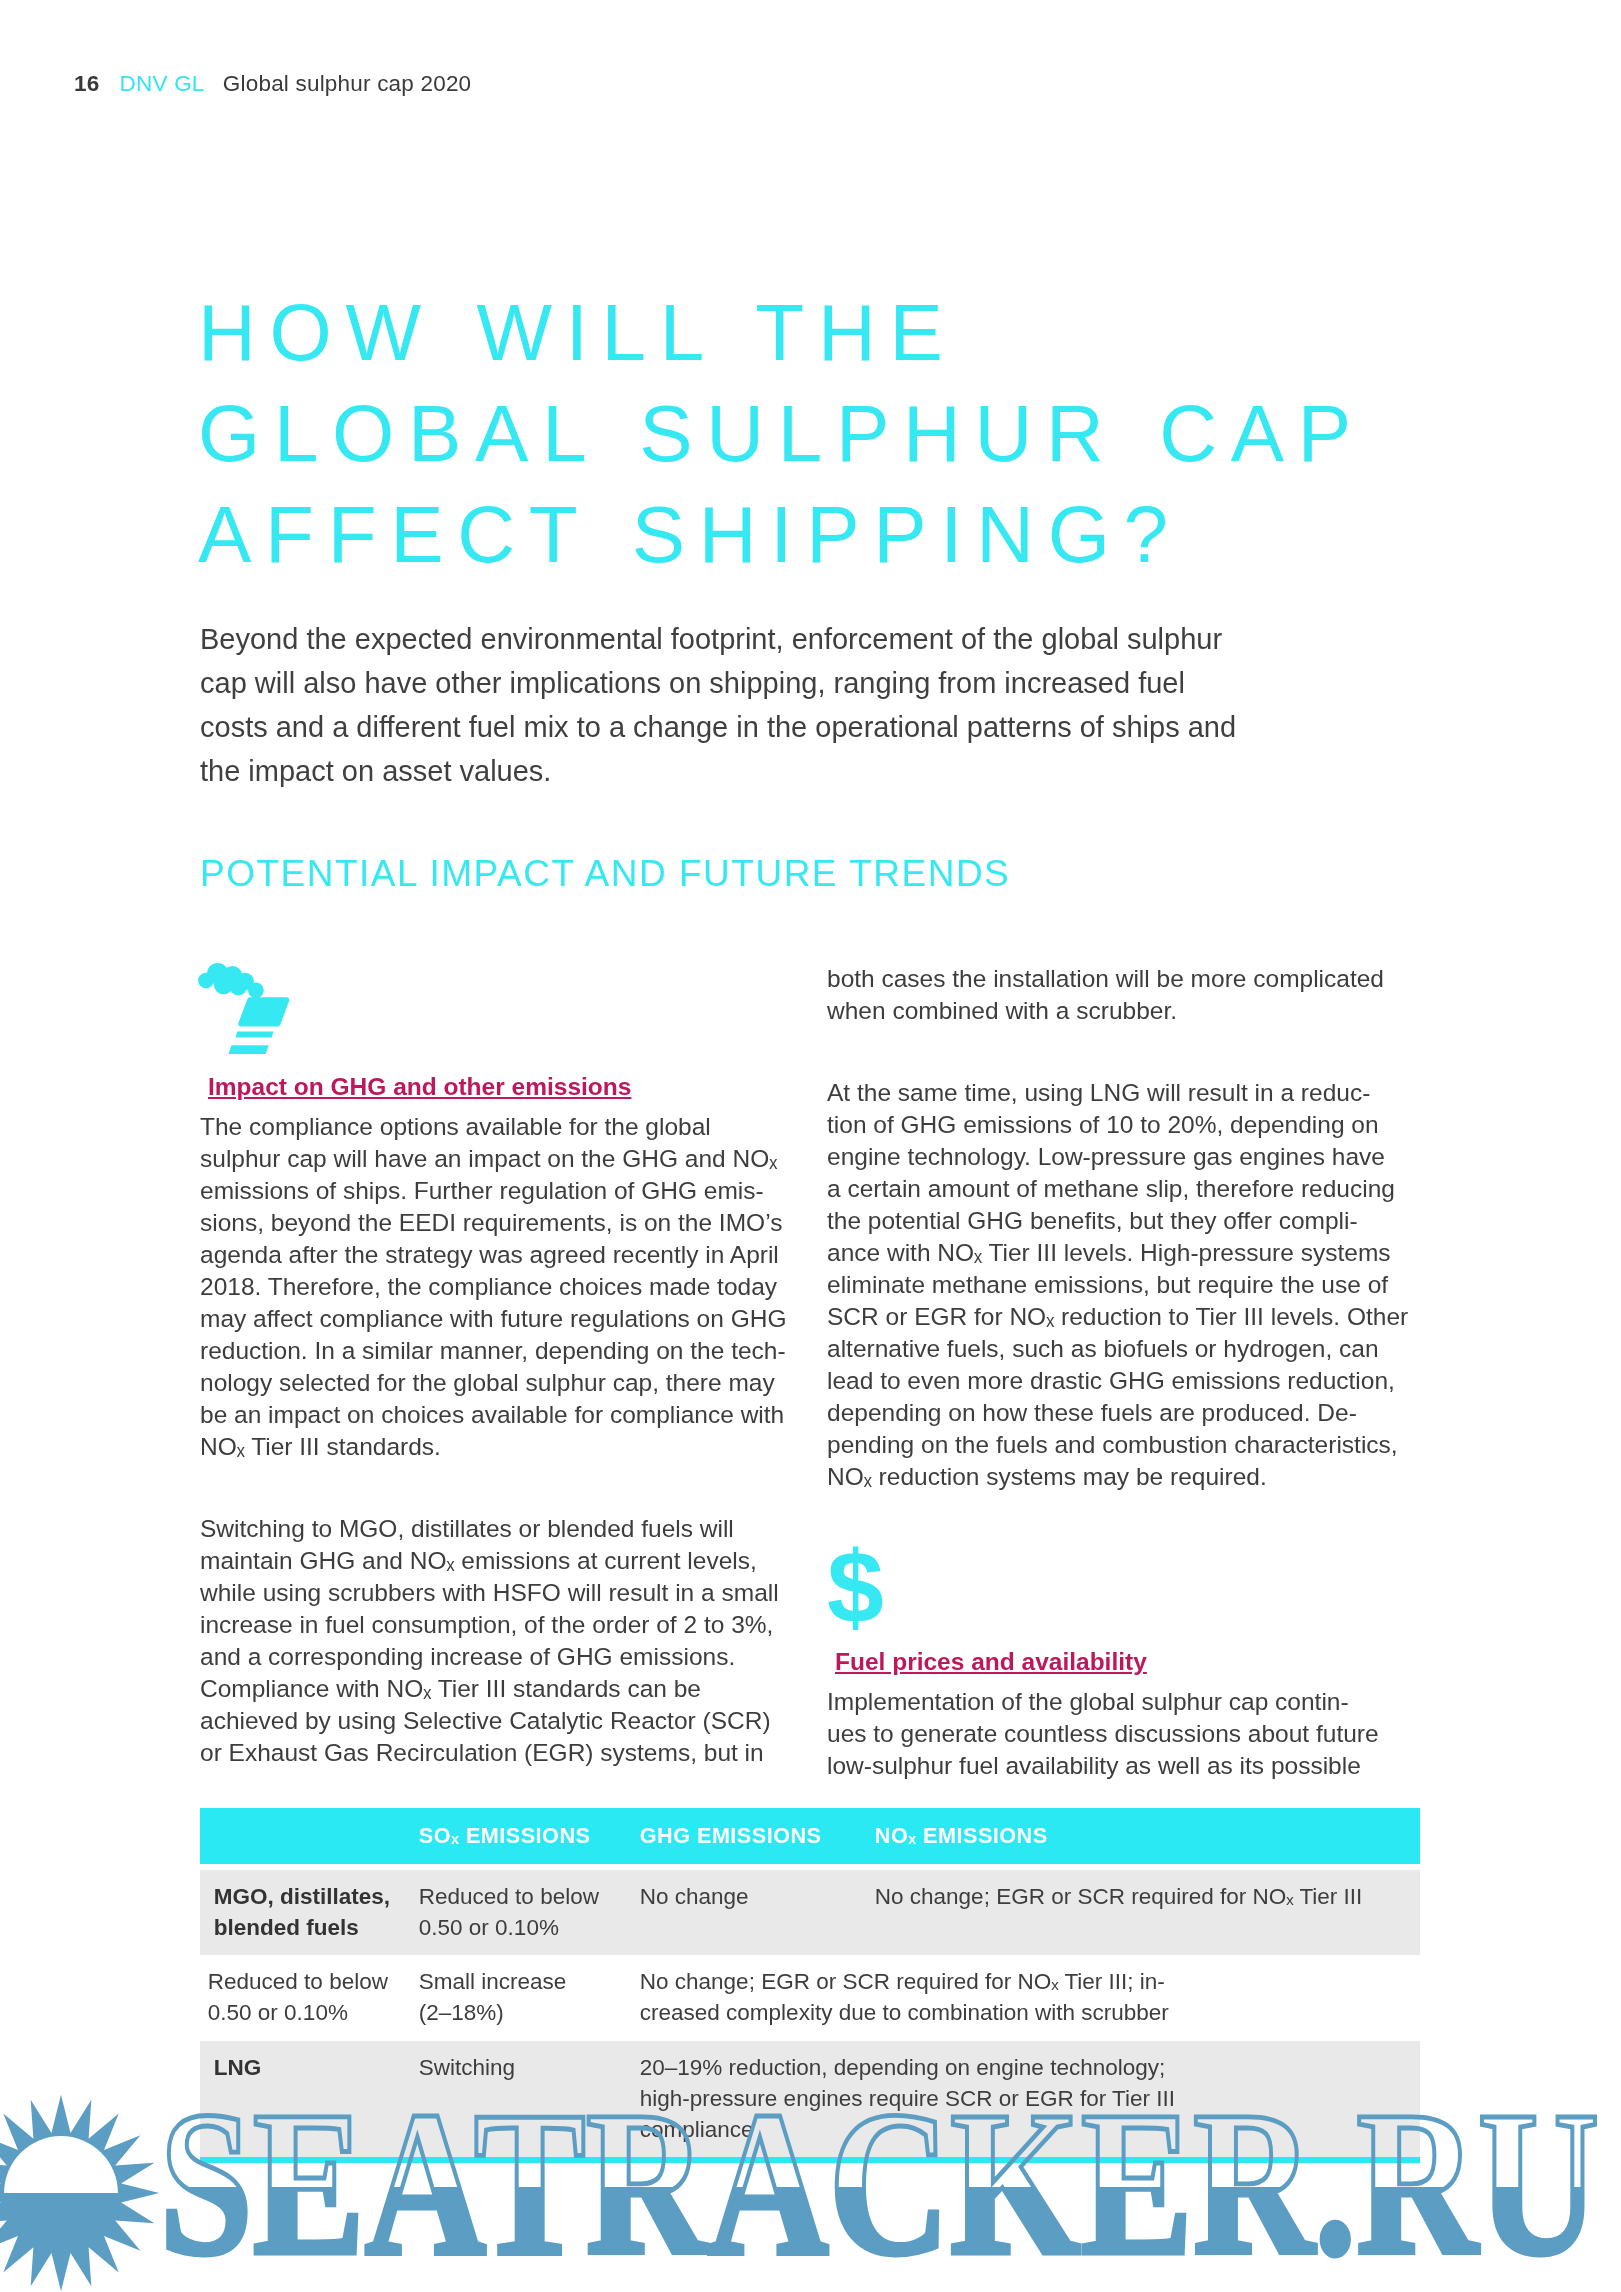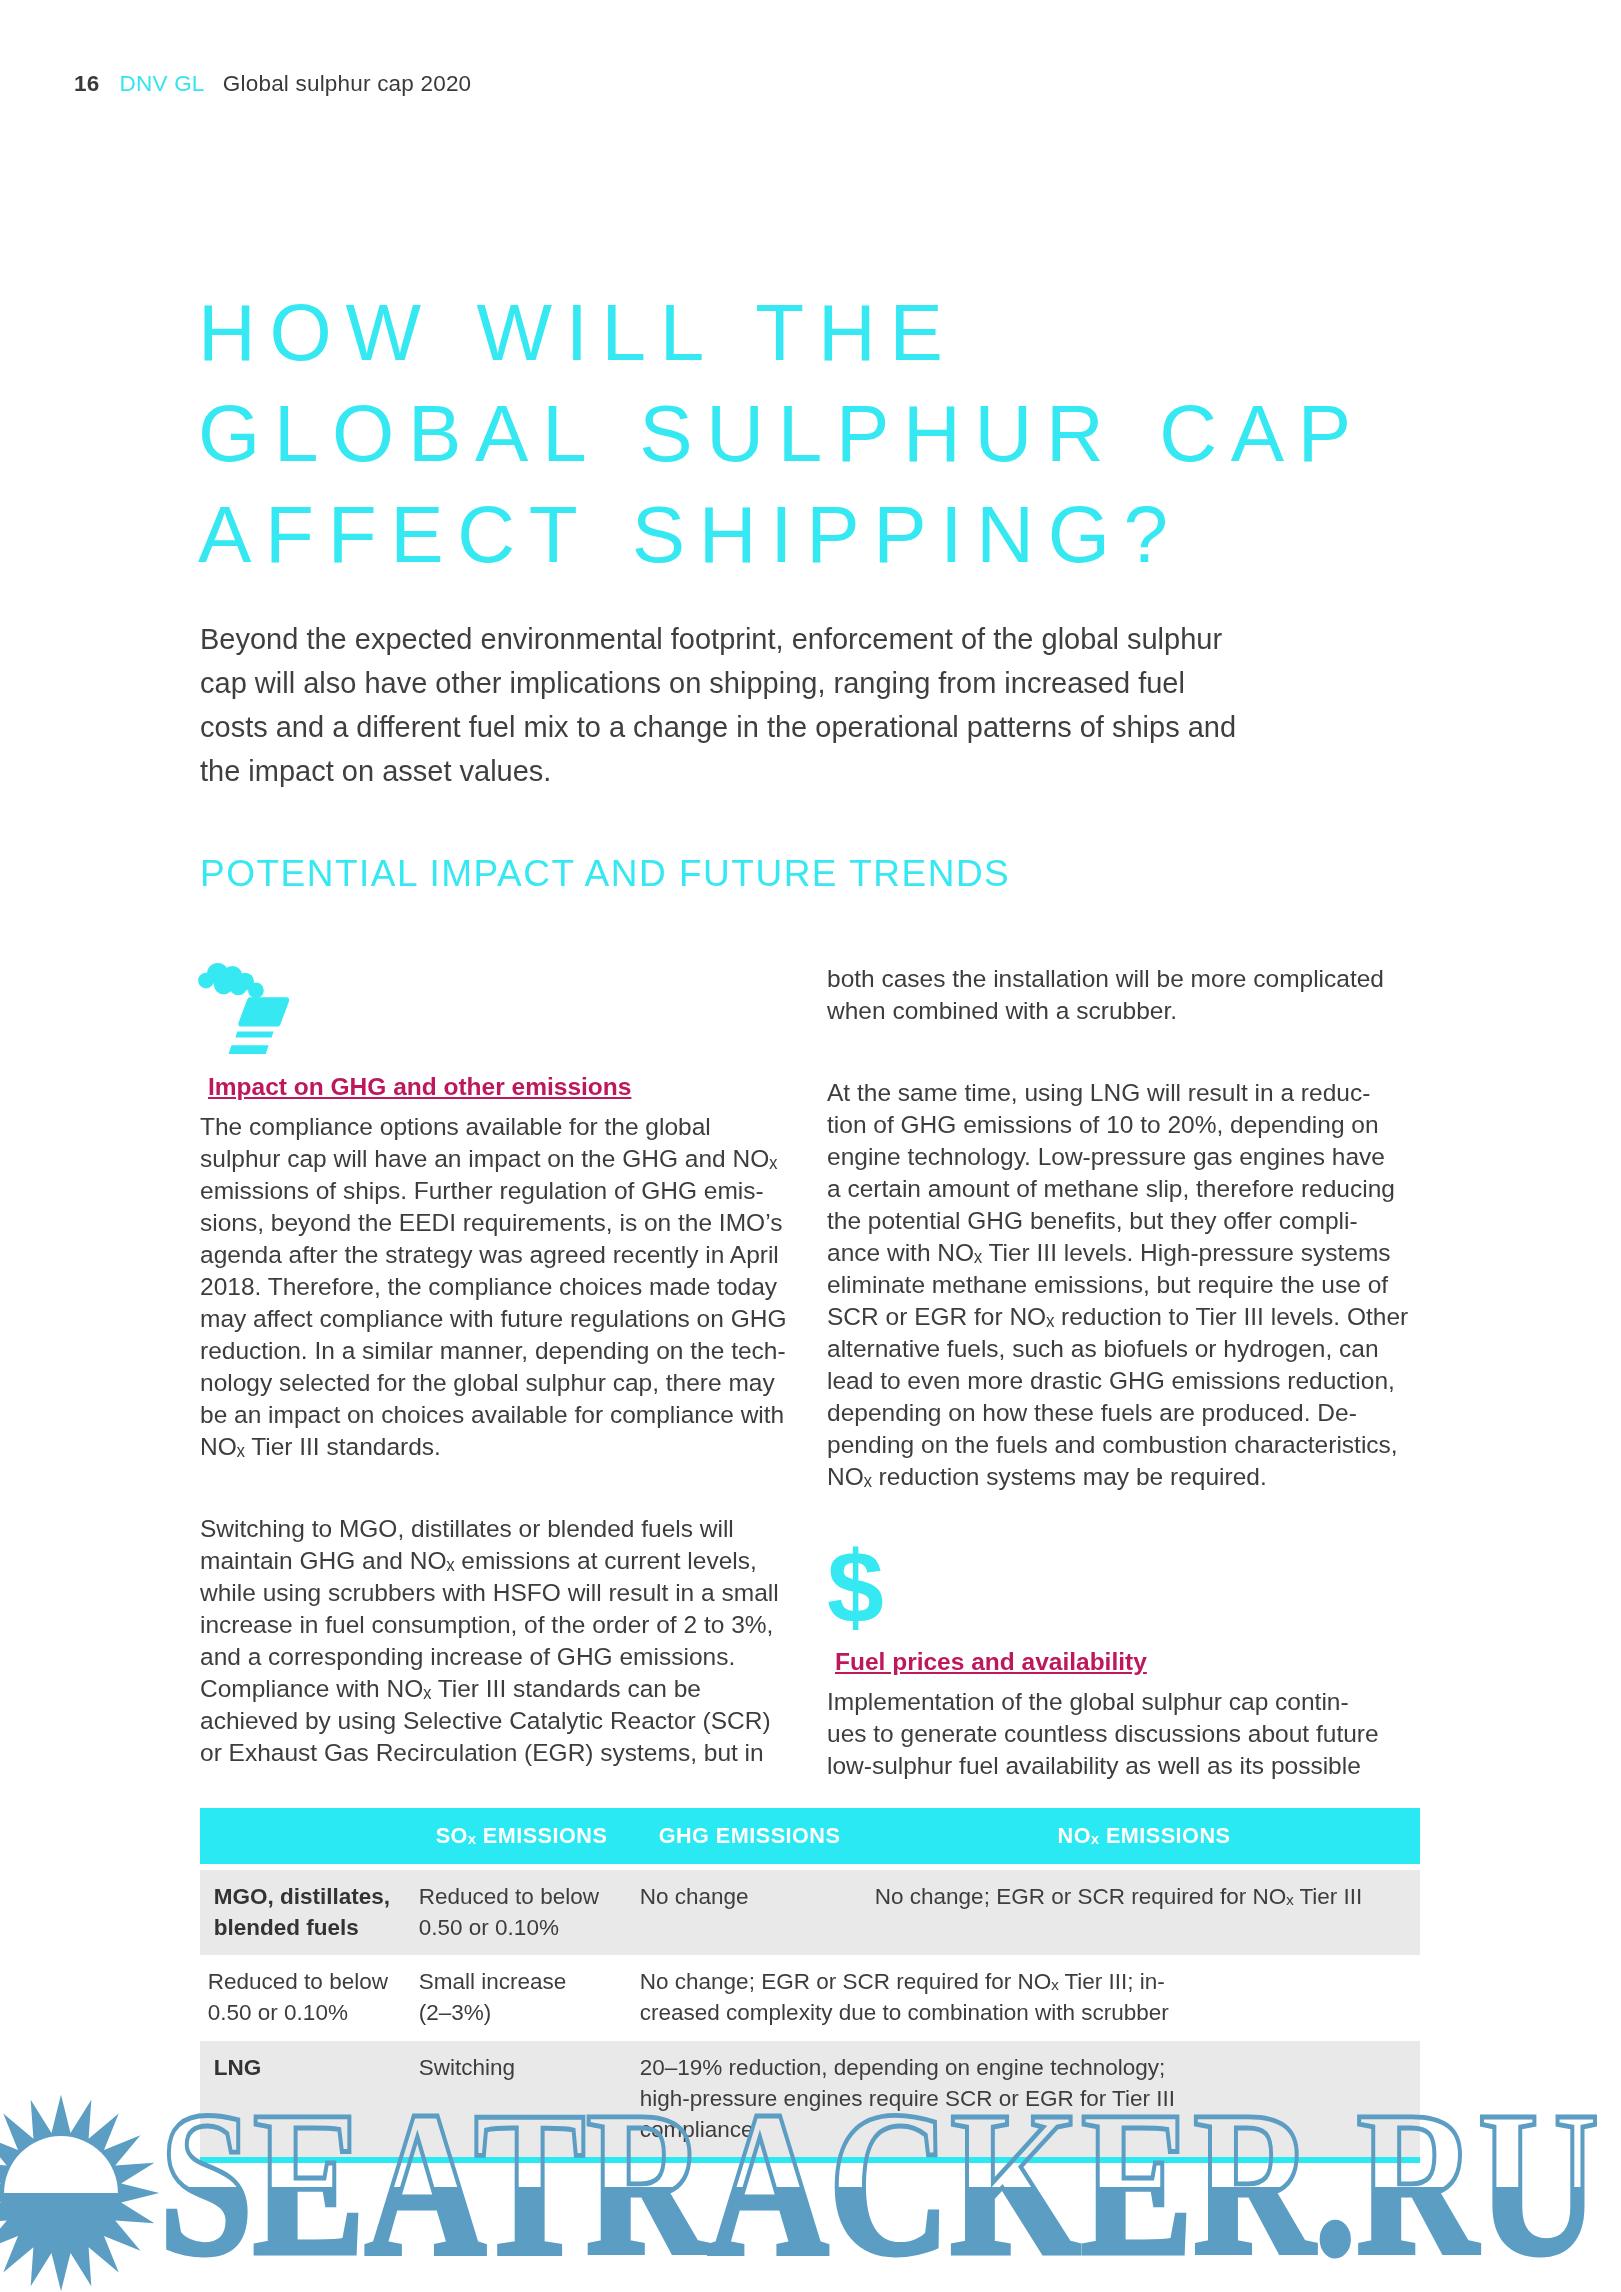--- a/index.html
+++ b/index.html
@@ -42,21 +42,21 @@
   .dollar{
     margin-top:41px;height:110px;line-height:106px;
     font-size:102px;font-weight:bold;color:#36e8f2;
   }
   .right-col h3{margin-top:2px;}
 
   
   .cmp-table{position:absolute;left:200px;top:1808px;width:1220px;border-bottom:6.9px solid #2be9f2;}
   .trow{display:grid;grid-template-columns:211px 221px 235px 554px;}
   .thead{background:#2be9f2;color:#ffffff;height:56px;align-items:center;margin-bottom:5.9px;}
-  .thead .tcell{font-size:21.6px;font-weight:bold;letter-spacing:0.5px;padding:0 7.8px;text-align:center;}
+  .thead .tcell{font-size:21.6px;font-weight:bold;letter-spacing:0.5px;padding:0 7.8px;}
   .tbody{font-size:22.5px;line-height:31px;}
   .tbody .tcell{padding:10.8px 7.8px 12.7px 7.8px;white-space:pre;}
   .tbody .tcell.lbl{font-weight:bold;color:#333;padding-left:13.7px;}
   .row-gray{background:#e9e9e9;}
   .row-white{background:#ffffff;}
 
   
   .wm{position:absolute;z-index:10;pointer-events:none;}
   .wm-sun{left:-47px;top:2083px;}
   .wm-text{left:153px;top:2098px;}
@@ -155,21 +155,21 @@
 blended fuels</div>
       <div class="tcell">Reduced to below
 0.50 or 0.10%</div>
       <div class="tcell">No change</div>
       <div class="tcell">No change; EGR or SCR required for NOₓ Tier III</div>
     </div>
     <div class="trow tbody row-white">
       <div class="tcell">Reduced to below
 0.50 or 0.10%</div>
       <div class="tcell">Small increase
-(2–3%)</div>
+(2–18%)</div>
       <div class="tcell">No change; EGR or SCR required for NOₓ Tier III; in-
 creased complexity due to combination with scrubber</div>
     </div>
     <div class="trow tbody row-gray">
       <div class="tcell lbl">LNG</div>
       <div class="tcell">Switching</div>
       <div class="tcell">20–19% reduction, depending on engine technology;
 high-pressure engines require SCR or EGR for Tier III
 compliance</div>
     </div>

